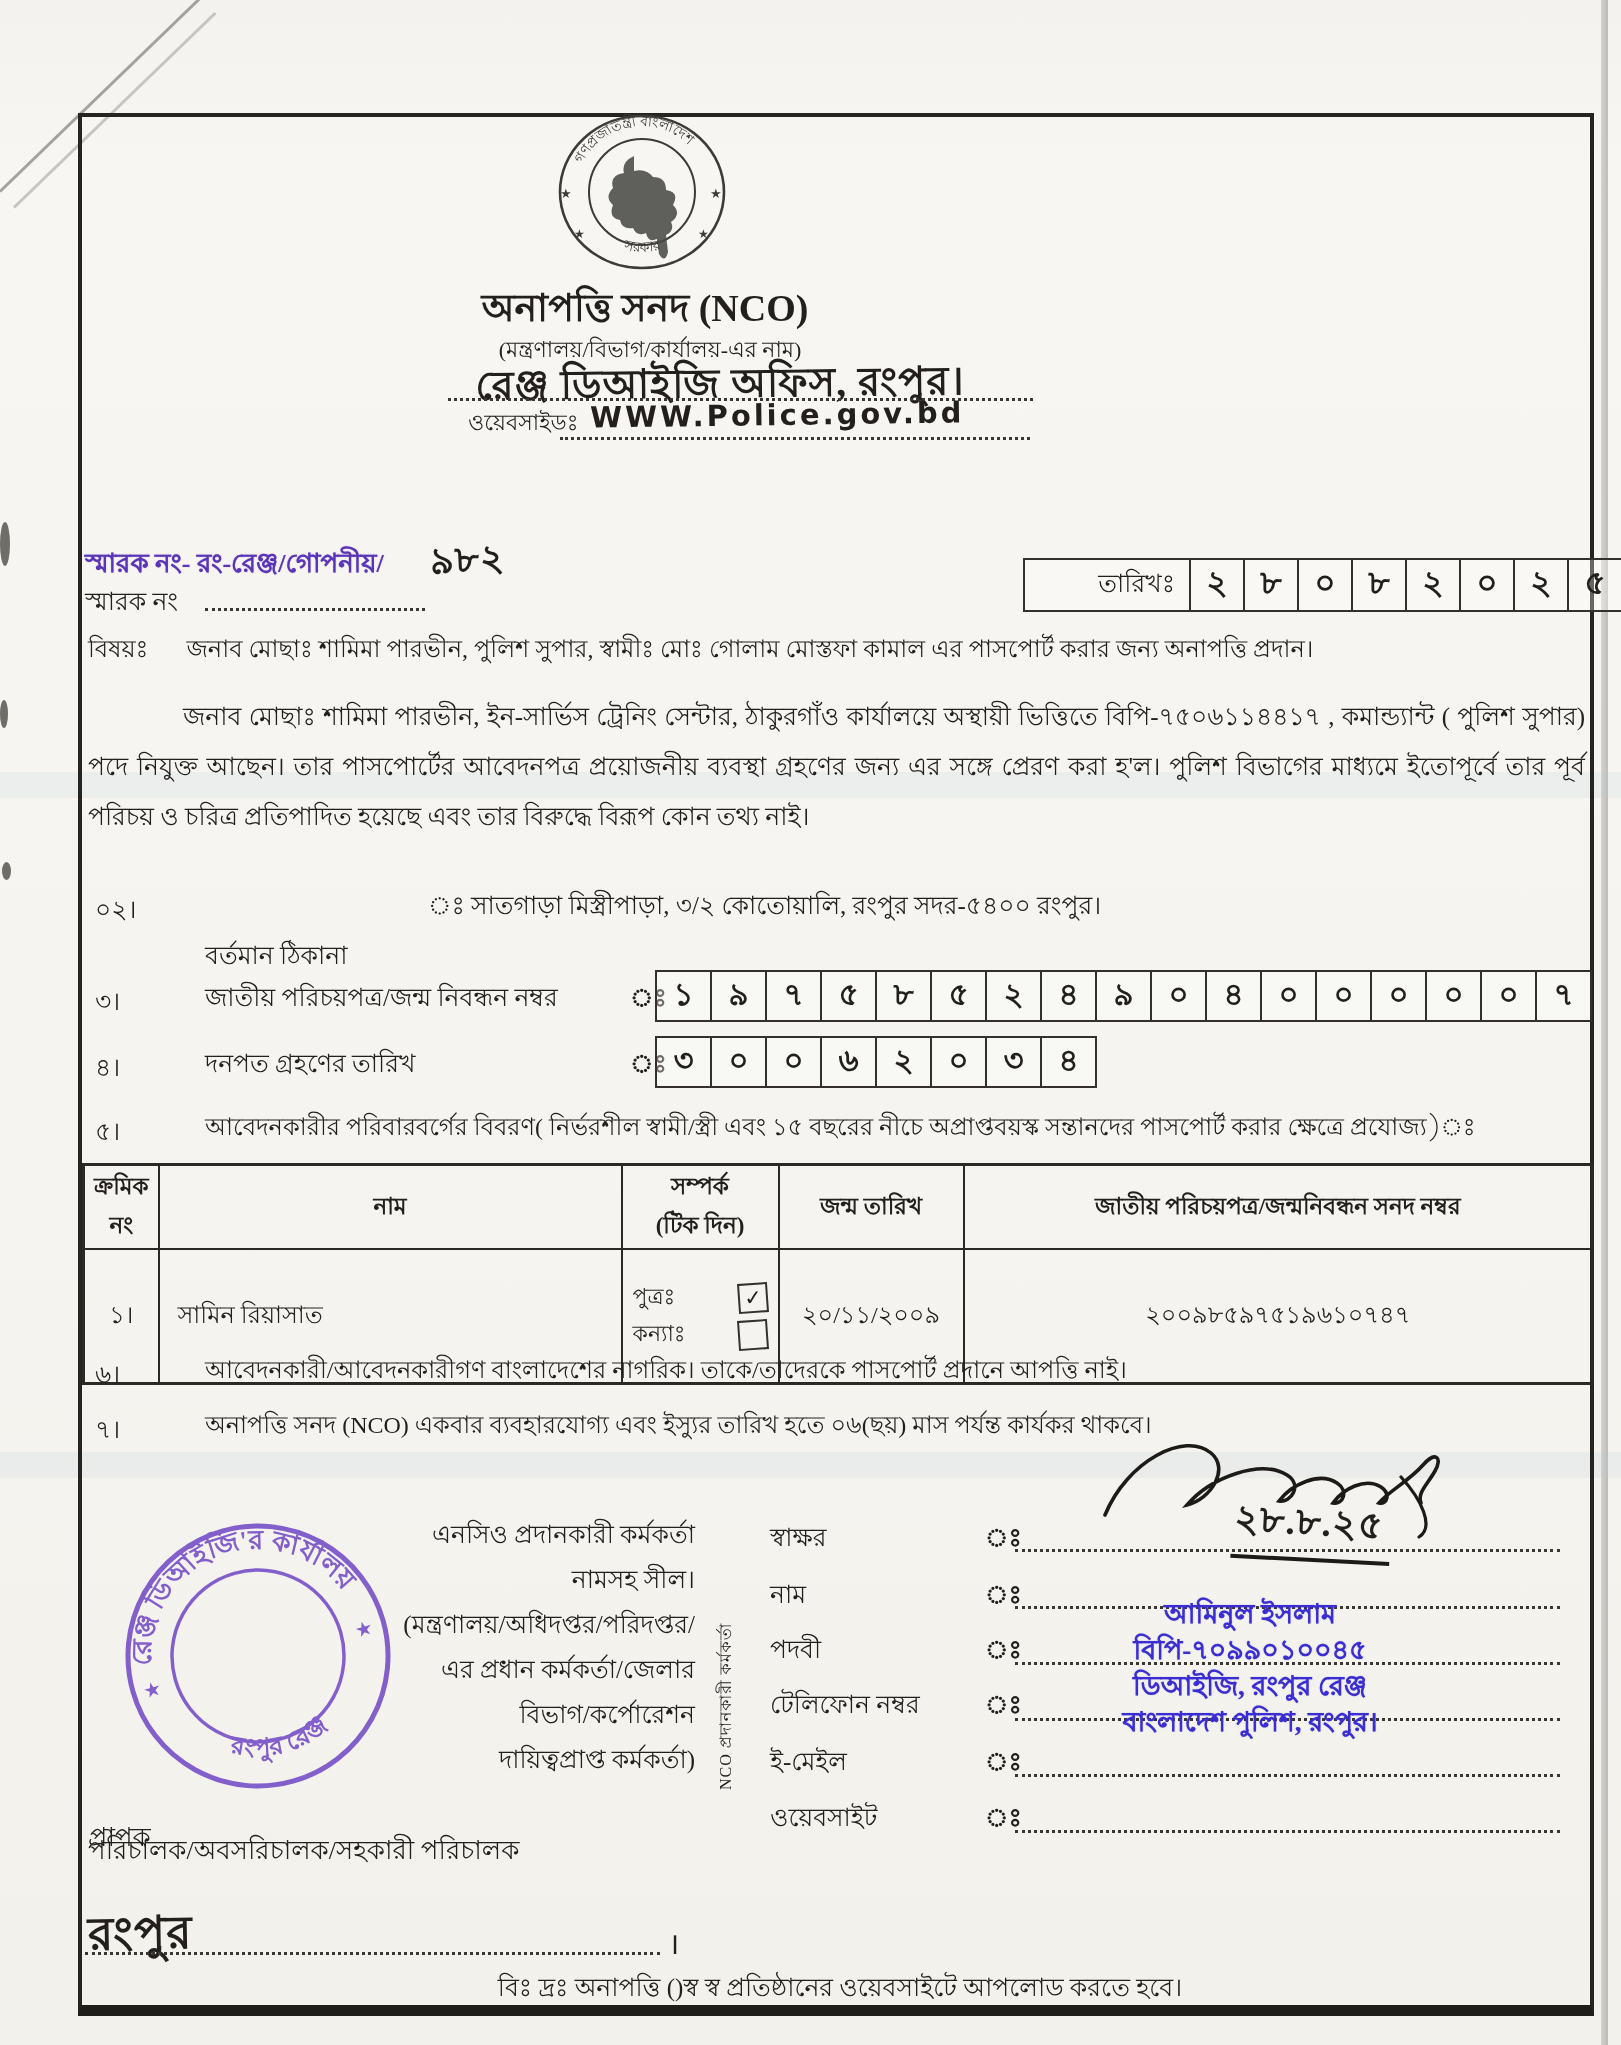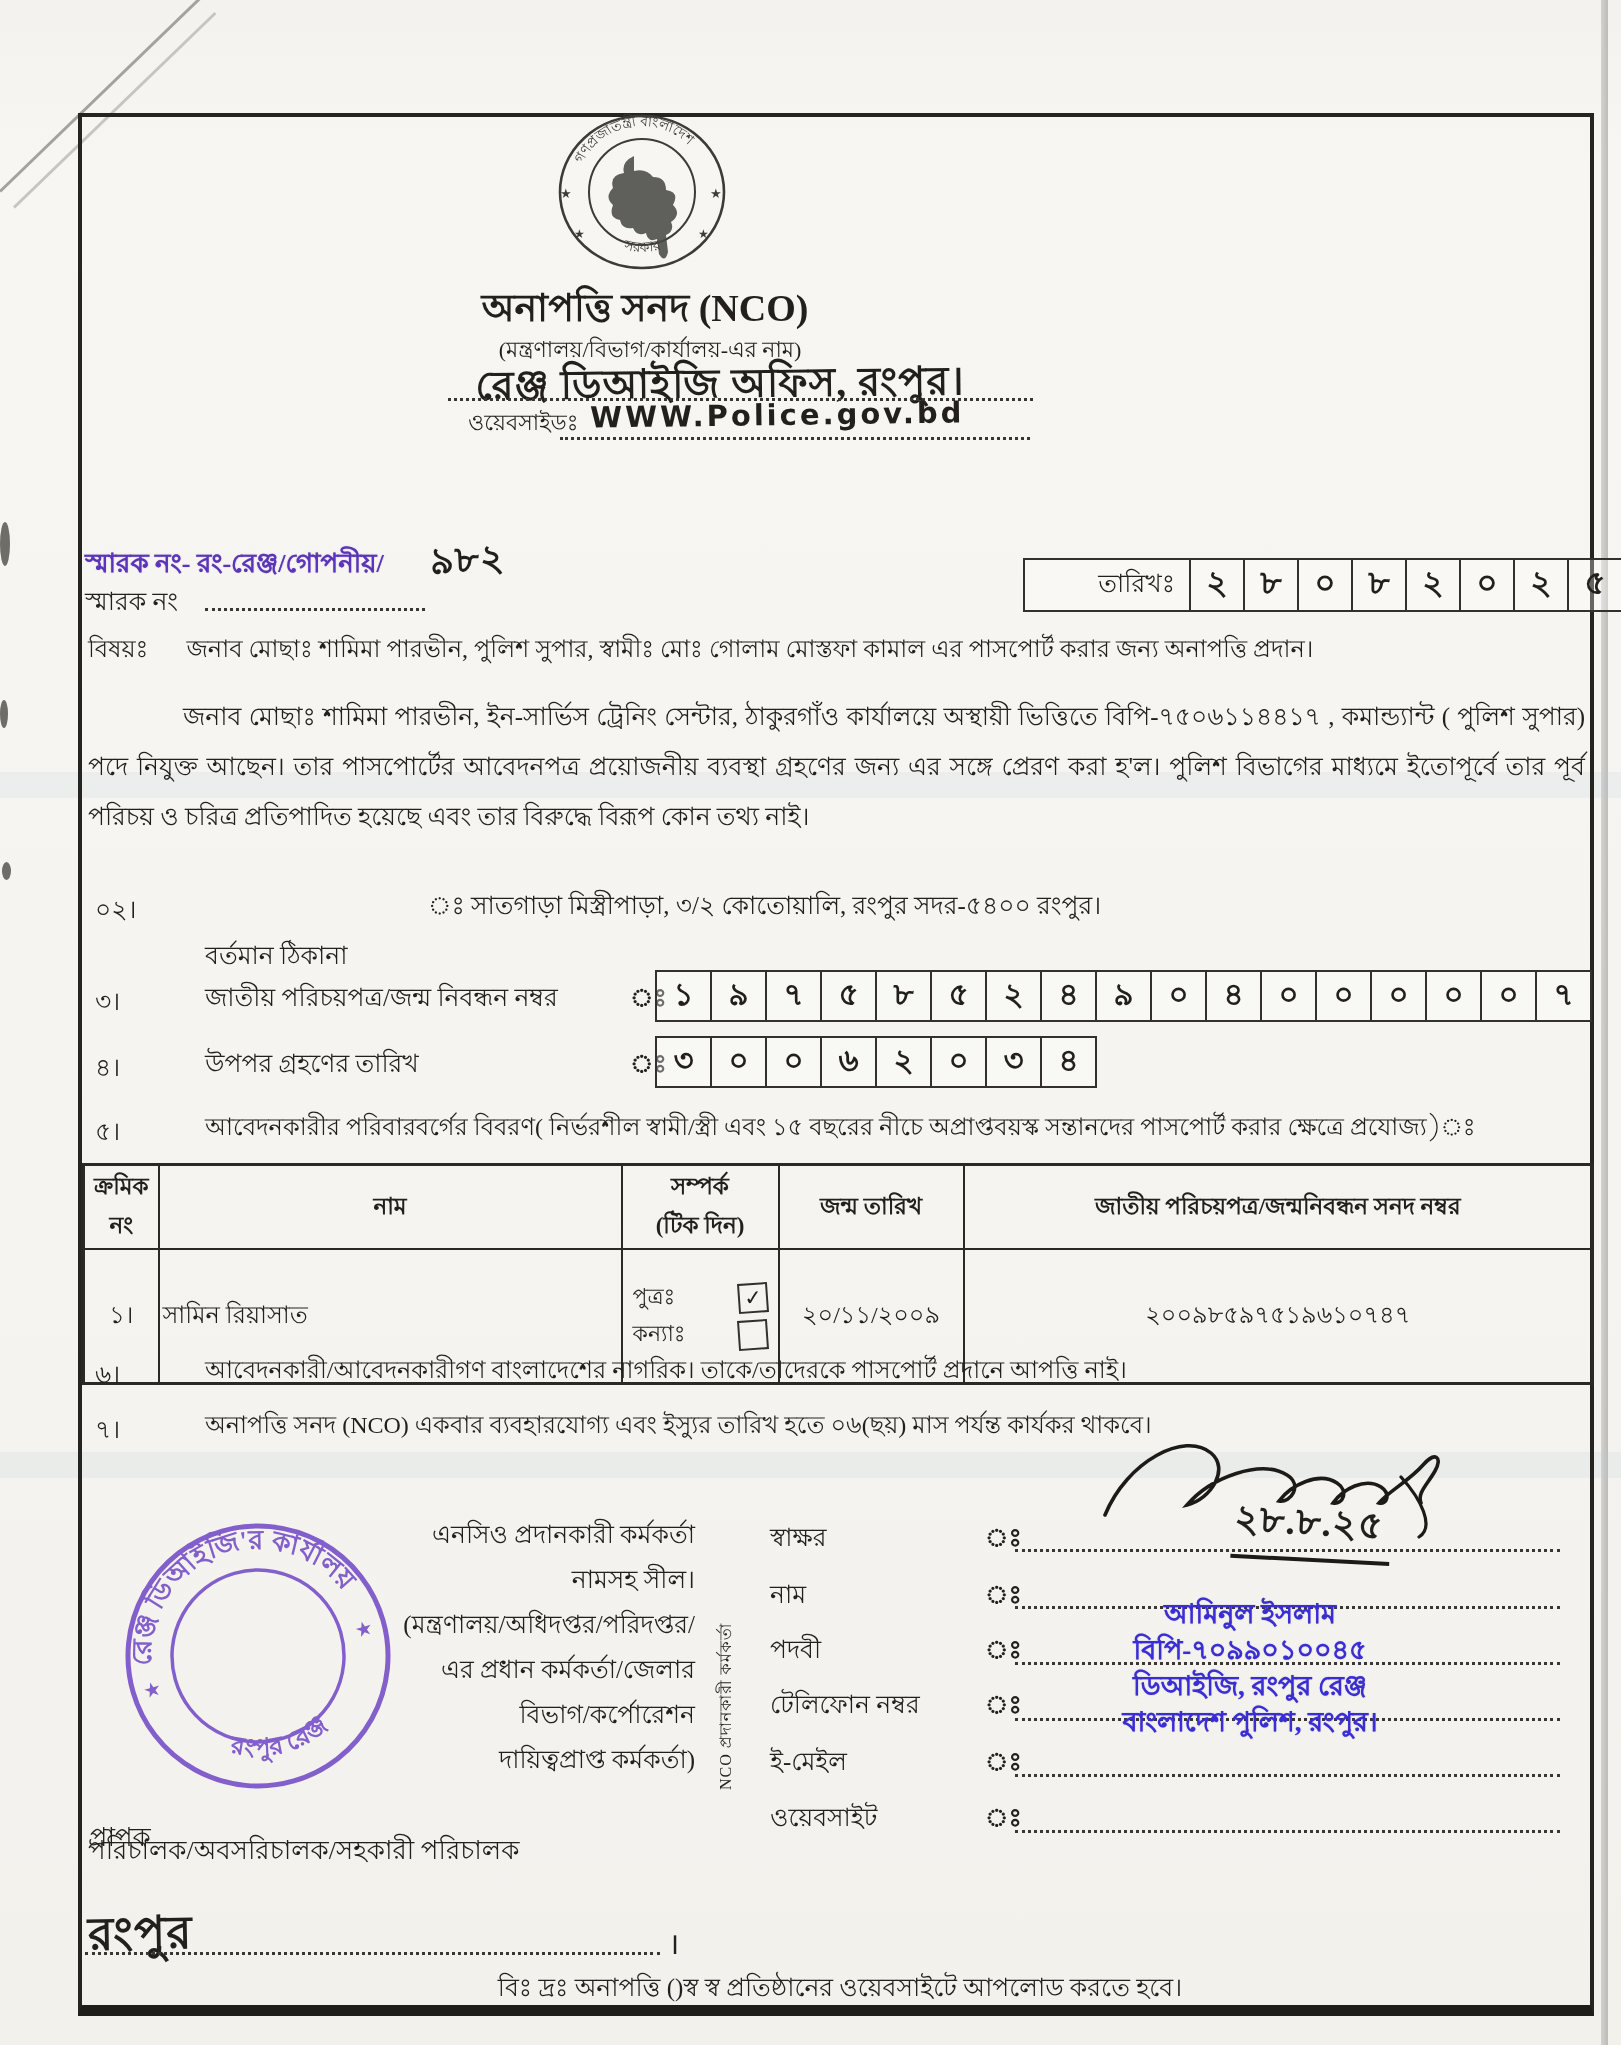--- a/index.html
+++ b/index.html
@@ -141,21 +141,21 @@
       <span class="dcell">৪</span>
       <span class="dcell">০</span>
       <span class="dcell">০</span>
       <span class="dcell">০</span>
       <span class="dcell">০</span>
       <span class="dcell">০</span>
       <span class="dcell">৭</span>
     </div>
 
   <div class="abs lbl" style="left:95px;top:1048px;">৪।</div>
-  <div class="abs lbl" style="left:205px;top:1044px;">উপপর গ্রহণের তারিখ</div>
+  <div class="abs lbl" style="left:205px;top:1044px;">দনপত গ্রহণের তারিখ</div>
   <div class="abs lbl" style="left:630px;top:1044px;font-weight:700;">ঃ</div>
   <div class="cellrow" style="left:655px;top:1036px;">
       <span class="dcell">৩</span>
       <span class="dcell">০</span>
       <span class="dcell">০</span>
       <span class="dcell">৬</span>
       <span class="dcell">২</span>
       <span class="dcell">০</span>
       <span class="dcell">৩</span>
       <span class="dcell">৪</span>
@@ -177,21 +177,21 @@
       <th>ক্রমিক
 নং</th>
       <th>নাম</th>
       <th>সম্পর্ক
 (টিক দিন)</th>
       <th>জন্ম তারিখ</th>
       <th>জাতীয় পরিচয়পত্র/জন্মনিবন্ধন সনদ নম্বর</th>
     </tr>
     <tr>
       <td>১।</td>
-      <td style="text-align:left;padding-left:3px;">সামিন রিয়াসাত</td>
+      <td style="text-align:left;padding-left:18px;">সামিন রিয়াসাত</td>
       <td>
         <div class="relcell">
           <div class="relrow">
             <span>পুত্রঃ</span>
             <span class="chk">✓</span>
           </div>
           <div class="relrow">
             <span>কন্যাঃ</span>
             <span class="chk"></span>
           </div>

